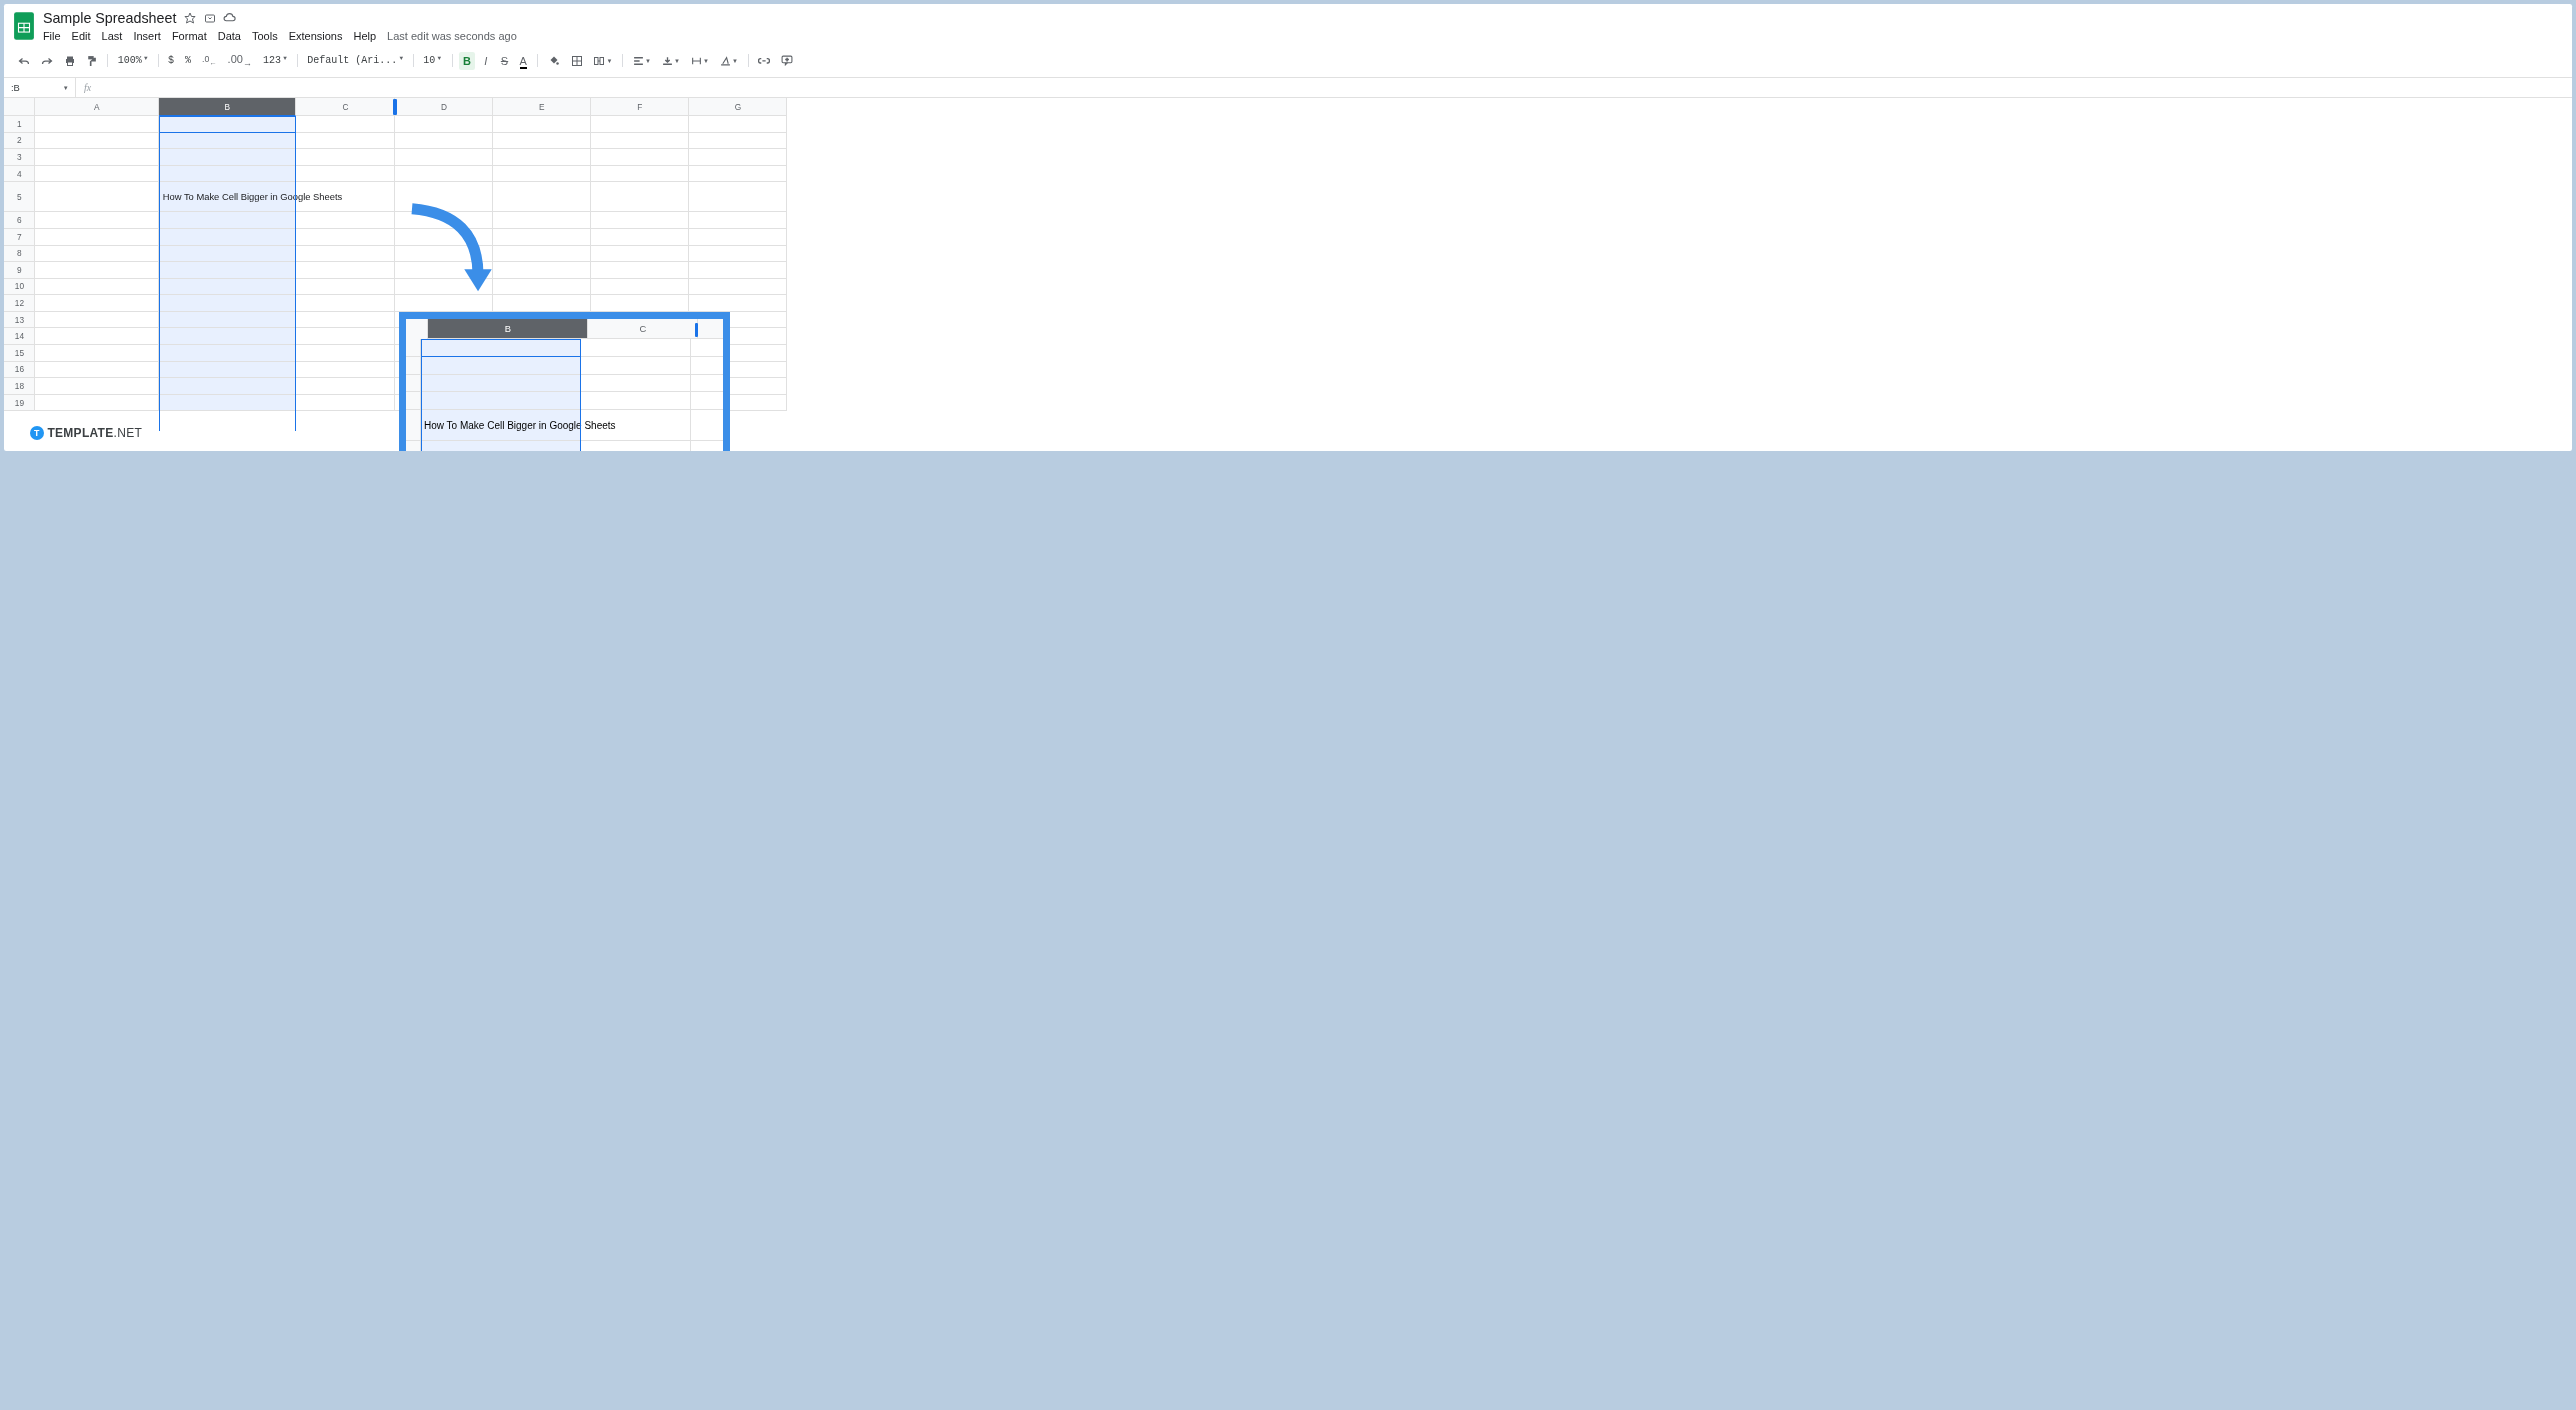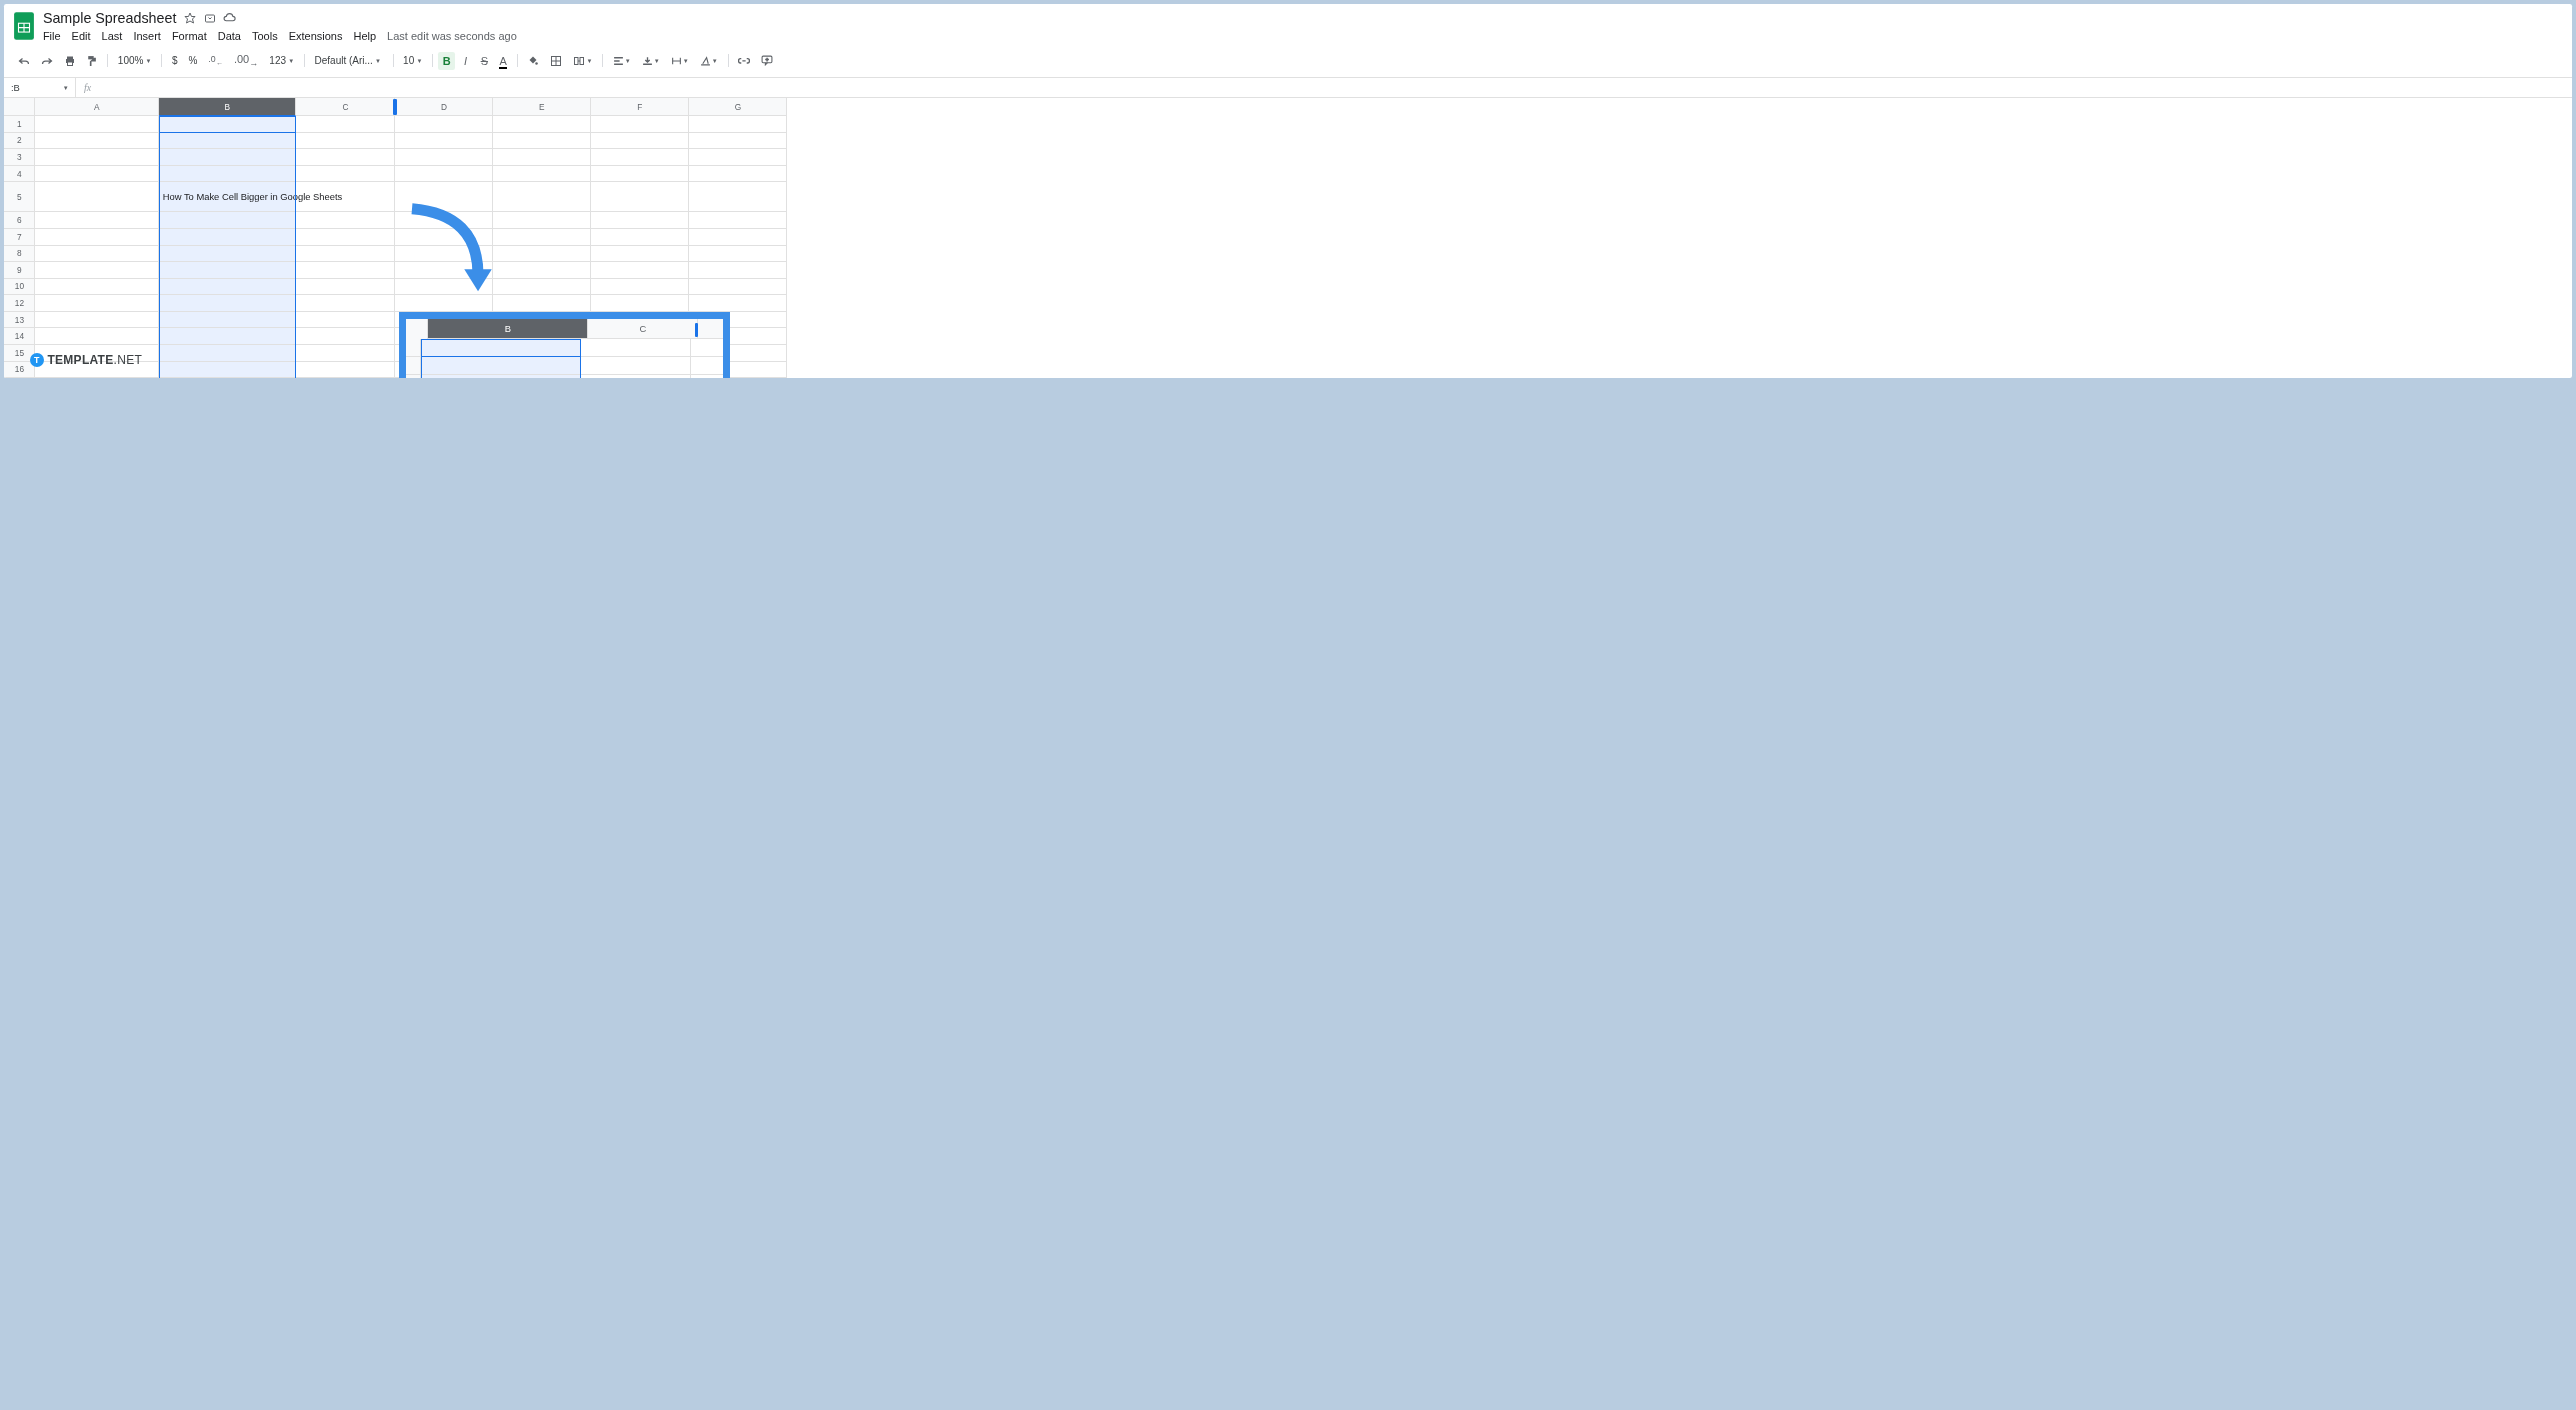--- a/index.html
+++ b/index.html
@@ -1,30 +1,30 @@
 <!DOCTYPE html>
 <html style="font-size:8.8px"><head>
 <meta charset="utf-8">
 <style>
 * { margin: 0; padding: 0; box-sizing: border-box; }
 body { font-family: Arial, sans-serif; background: #b8cce0; padding: 4.4px; overflow: hidden; }
-.window { background: #fff; border-radius: 2.2px; overflow: hidden; height: 374px; position: relative; }
+.window { background: #fff; border-radius: 2.2px; overflow: hidden; height: 447px; position: relative; }
 .titlebar { display: flex; align-items: center; padding: 5.5px 8.8px 2.2px; gap: 7.7px; }
 .sheets-logo { width: 22px; height: 30px; display: flex; align-items: center; justify-content: center; }
 .title-area { display: flex; flex-direction: column; gap: 1.1px; }
 .title-row { display: flex; align-items: center; gap: 7.7px; }
 .doc-title { font-size: 14.3px; color: #202124; font-weight: 400; }
 .ti-icon { color: #5f6368; cursor: pointer; }
 .menubar { display: flex; gap: 11px; font-size: 11px; color: #202124; align-items: center; padding-top: 3.3px; }
 .menu-item { cursor: pointer; }
 .last-edit { color: #5f6368; cursor: pointer; }
 .toolbar { display: flex; align-items: center; padding: 5.5px 8.8px; border-bottom: 0.6px solid #e0e0e0; gap: 2.2px; }
 .tb-btn { padding: 3.3px 4.4px; cursor: pointer; color: #5f6368; display: flex; align-items: center; justify-content: center; min-width: 16.6px; }
 .tb-sep { width: 0.6px; height: 13.2px; background: #dadce0; margin: 0 3.3px; }
-.tb-text { font-size: 10px; color: #3c4043; padding: 2.2px 4.4px; cursor: pointer; display: flex; align-items: center; gap: 2.2px; }
+.tb-text { font-size: 10px; color: #3c4043; padding: 2.2px 4.4px; cursor: pointer; display: flex; align-items: flex-start; gap: 2.2px; font-family: Liberation Mono, monospace; }
 .tb-bold-active { background: #e6f4ea; color: #188038; border-radius: 2.2px; font-weight: bold; }
 .formula-bar { display: flex; align-items: center; border-bottom: 0.6px solid #e0e0e0; height: 20px; }
 .namebox { width: 72px; padding: 0 6.6px; font-size: 9.4px; color: #3c4043; display: flex; align-items: center; justify-content: space-between; border-right: 0.6px solid #e0e0e0; height: 100%; }
 .fx-icon { font-style: italic; color: #9aa0a6; padding: 0 7.7px; font-size: 10px; font-family: serif; }
 .grid { position: relative; }
 .col-headers { display: flex; height: 17.7px; }
 .rh-corner { width: 31px; background: #f8f9fa; border-right: 0.6px solid #e0e0e0; border-bottom: 0.6px solid #e0e0e0; }
 .col-h { background: #f8f9fa; border-right: 0.6px solid #e0e0e0; border-bottom: 0.6px solid #e0e0e0; display: flex; align-items: center; justify-content: center; font-size: 8.3px; color: #5f6368; }
 .col-h.selected { background: #5f6368; color: #fff; border-bottom: 1.1px solid #1a73e8; }
 .rows { }

